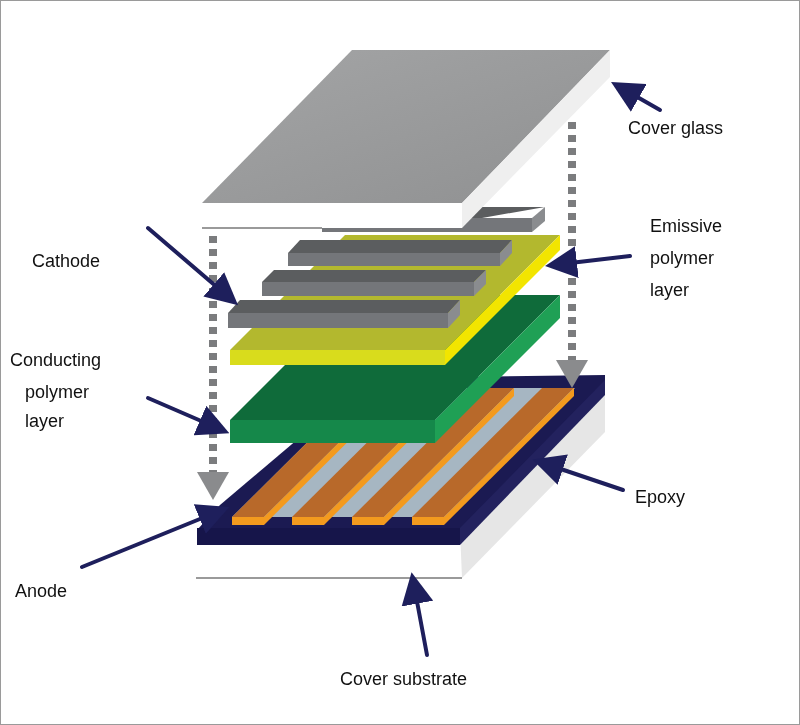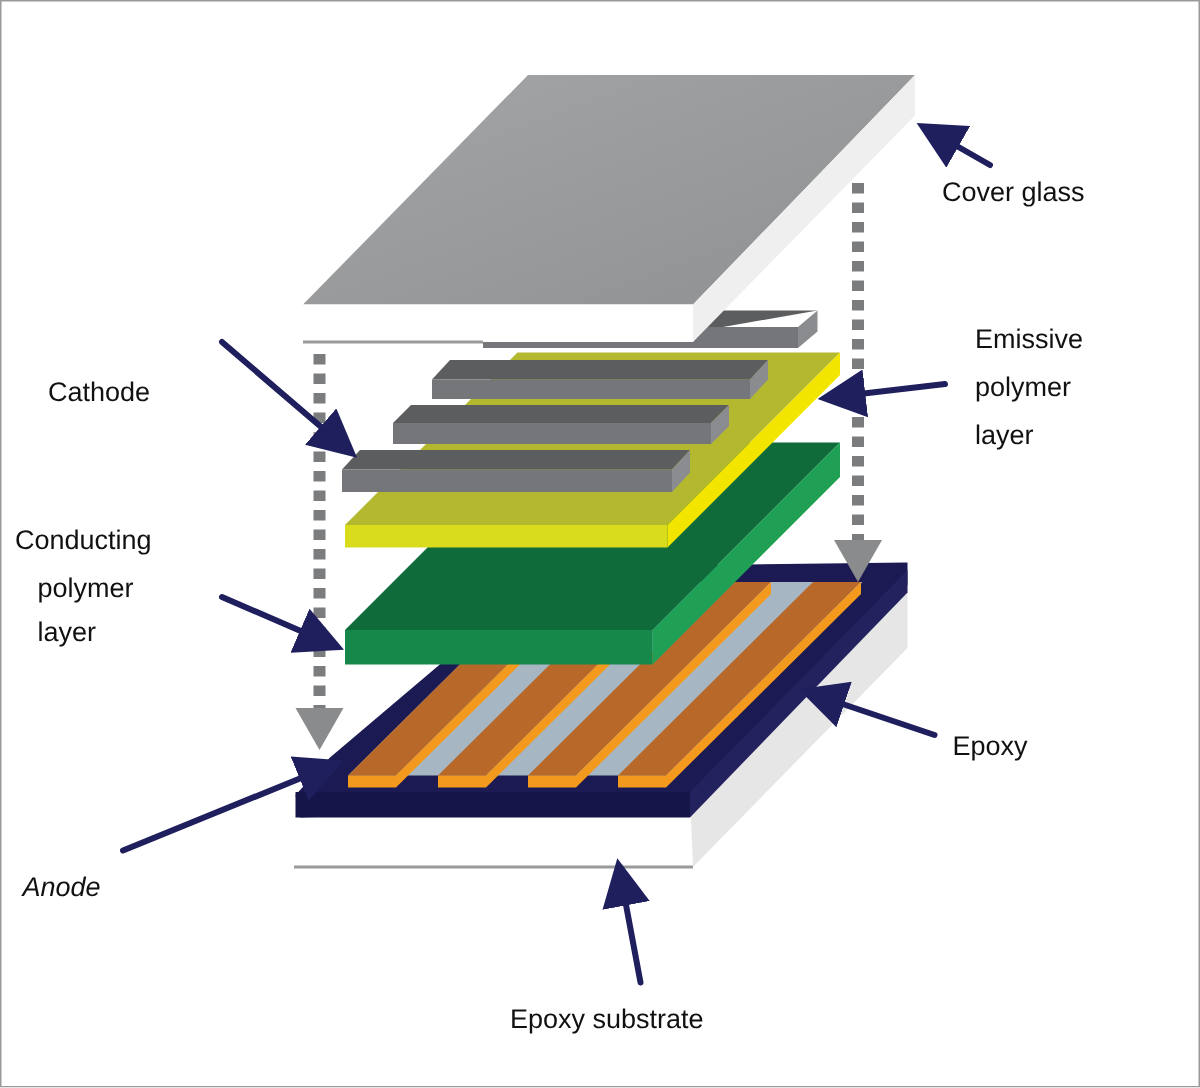--- a/index.html
+++ b/index.html
@@ -126,14 +126,14 @@
 
 <div class="lbl" style="left:628px; top:115px;">Cover glass</div>
 <div class="lbl" style="left:32px; top:222px;margin-top:26px;">Cathode</div>
 <div class="lbl" style="left:650px; top:213px;">Emissive</div>
 <div class="lbl" style="left:650px; top:245px;">polymer</div>
 <div class="lbl" style="left:650px; top:277px;">layer</div>
 <div class="lbl" style="left:10px; top:347px;">Conducting</div>
 <div class="lbl" style="left:25px; top:379px;">polymer</div>
 <div class="lbl" style="left:25px; top:408px;">layer</div>
 <div class="lbl" style="left:635px; top:484px;">Epoxy</div>
-<div class="lbl" style="left:15px; top:578px;font-style:italic;">Anode</div>
-<div class="lbl" style="left:340px; top:666px;">Epoxy substrate</div>
+<div class="lbl" style="left:15px; top:578px;">Anode</div>
+<div class="lbl" style="left:340px; top:666px;">Cover substrate</div>
 
 </body></html>

